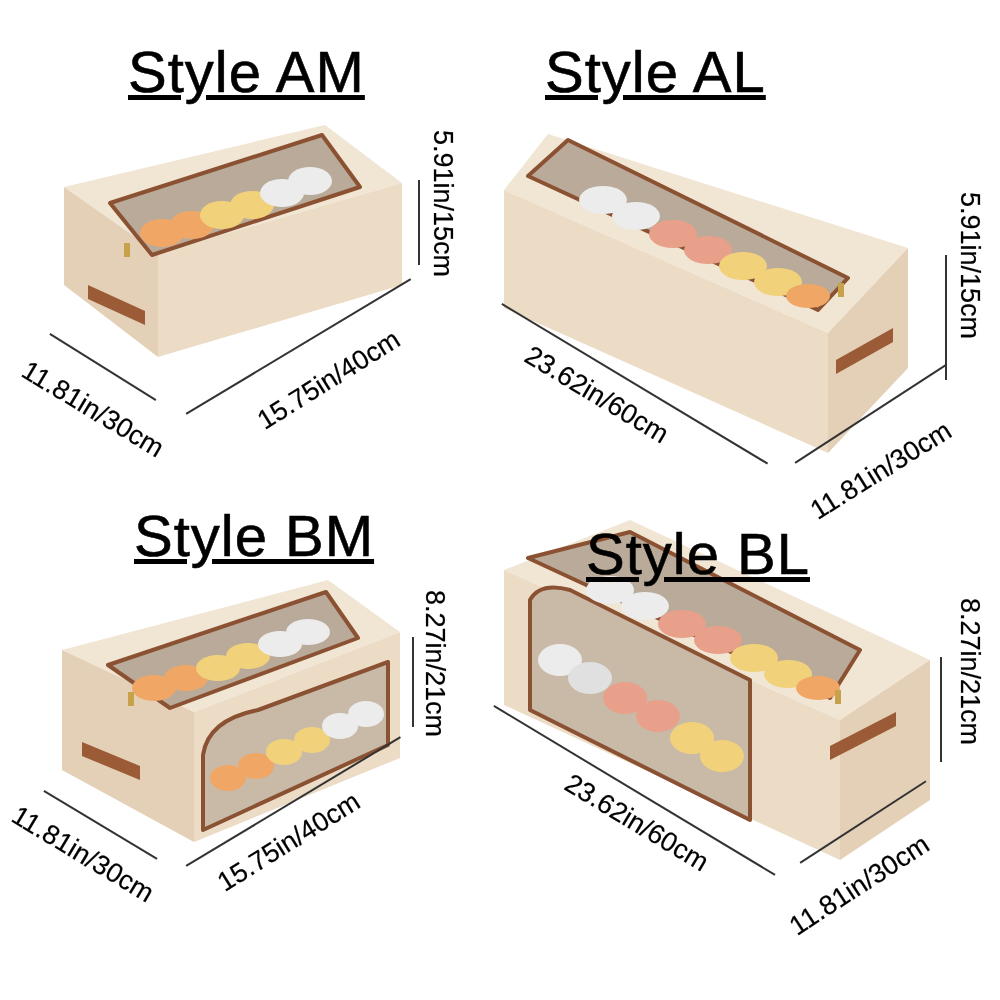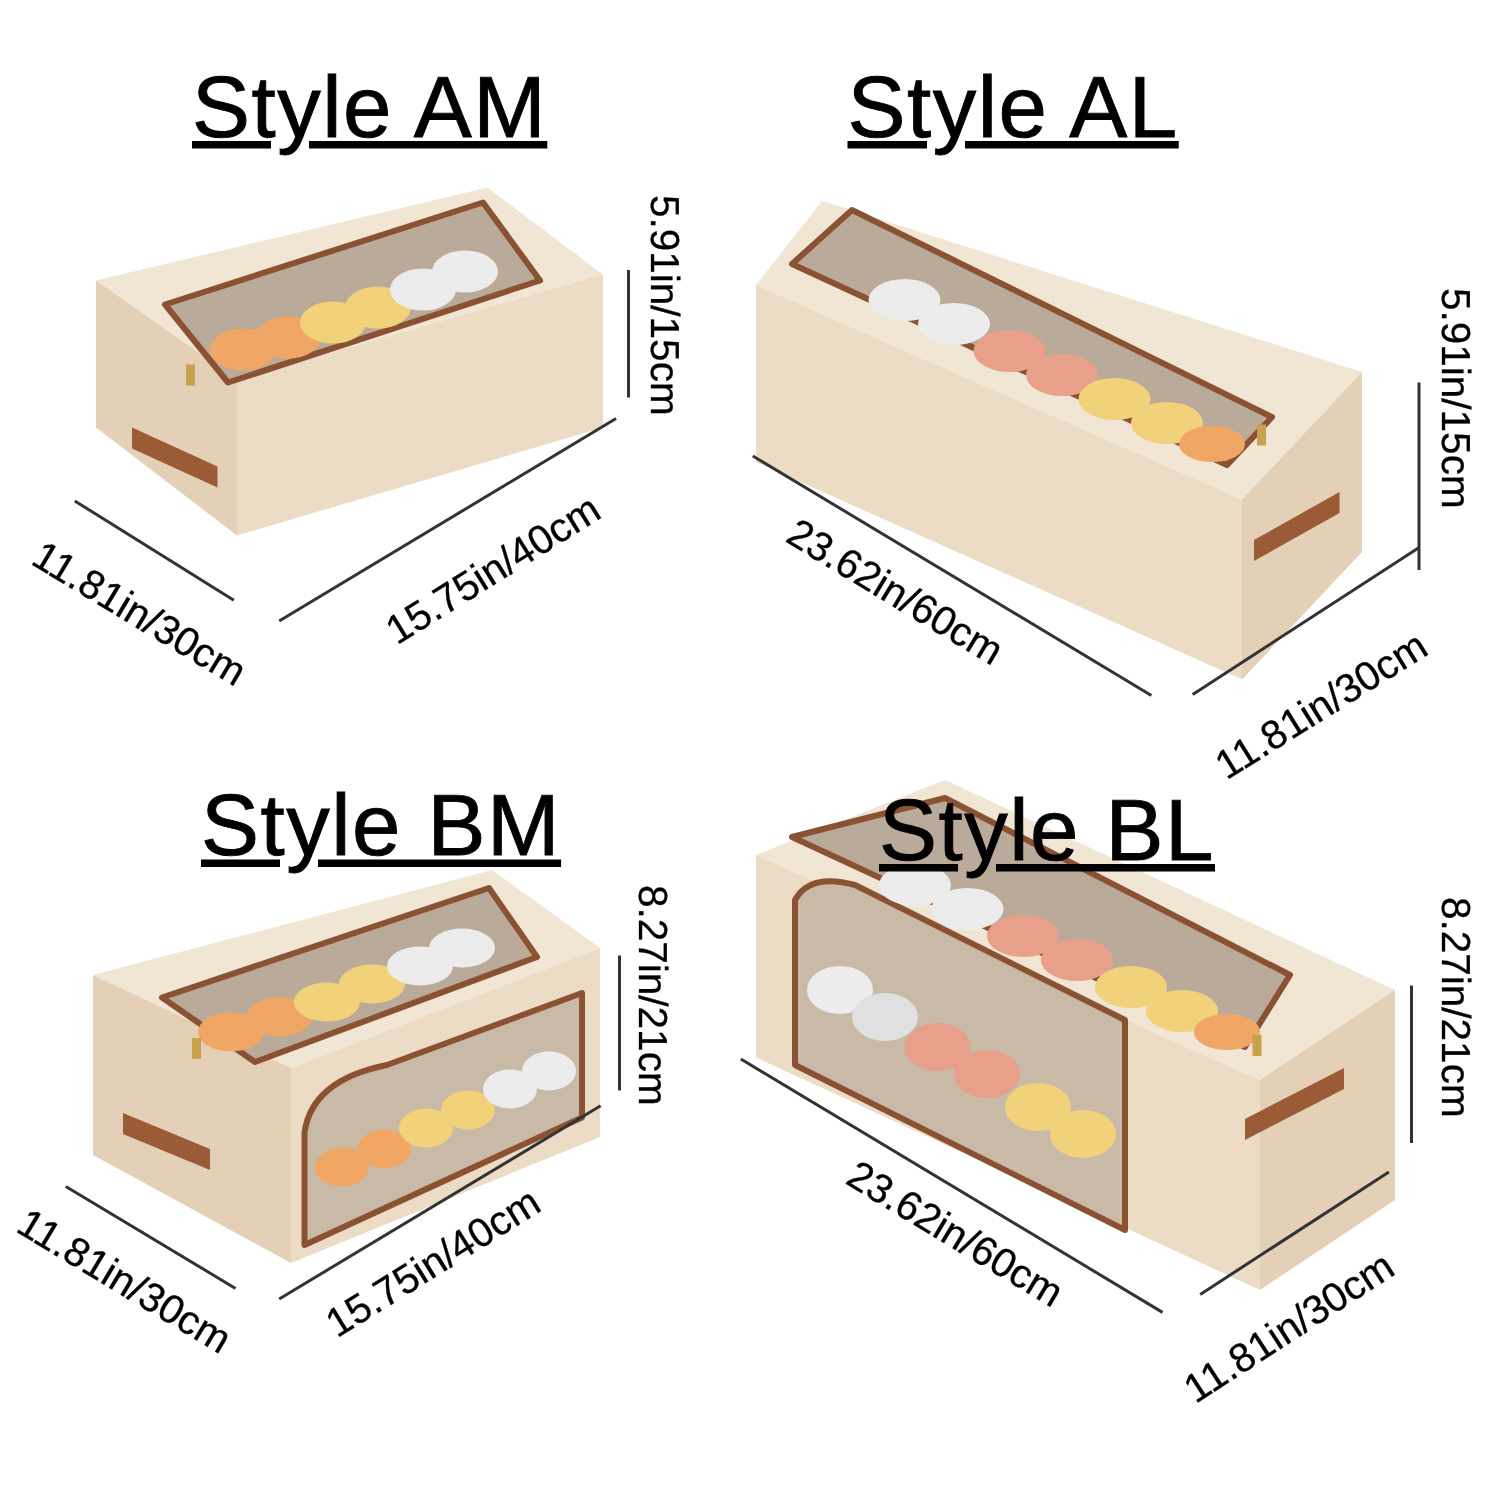--- a/index.html
+++ b/index.html
@@ -76,21 +76,21 @@
   <div class="dim" style="left:458px; top:130px; transform:rotate(90deg);">5.91in/15cm</div>
 
   <div class="line" style="left:50px; top:333px; width:125px; transform:rotate(32deg);"></div>
   <div class="dim" style="left:32px; top:355px; transform:rotate(31deg);">11.81in/30cm</div>
 
   <div class="line" style="left:186px; top:413px; width:262px; transform:rotate(-31deg);"></div>
   <div class="dim" style="left:252px; top:410px; transform:rotate(-32deg);">15.75in/40cm</div>
 </div>
 
 <div>
-  <div class="title" style="left:565px; top:38px;">Style AL</div>
+  <div class="title" style="left:545px; top:38px;">Style AL</div>
 
   <svg class="box-svg" style="left:498px; top:128px;" width="440" height="340" viewBox="0 0 440 340">
 
     <polygon points="6,62 50,6 410,120 330,205" fill="#f1e5d3"></polygon>
 
     <polygon points="6,62 330,205 330,325 6,180" fill="#ecdcc6"></polygon>
 
     <polygon points="330,205 410,120 410,240 330,325" fill="#e3d0b6"></polygon>
 
     <polygon points="30,48 70,12 350,150 320,182" fill="#b9aa9a" stroke="#8a5232" stroke-width="4" stroke-linejoin="round"></polygon>
@@ -113,21 +113,21 @@
   <div class="dim" style="left:985px; top:192px; transform:rotate(90deg);">5.91in/15cm</div>
 
   <div class="line" style="left:502px; top:303px; width:310px; transform:rotate(31deg);"></div>
   <div class="dim" style="left:535px; top:340px; transform:rotate(31deg);">23.62in/60cm</div>
 
   <div class="line" style="left:795px; top:462px; width:180px; transform:rotate(-33deg);"></div>
   <div class="dim" style="left:805px; top:500px; transform:rotate(-32deg);">11.81in/30cm</div>
 </div>
 
 <div>
-  <div class="title" style="left:134px; top:517px;">Style BM</div>
+  <div class="title" style="left:134px; top:502px;">Style BM</div>
 
   <svg class="box-svg" style="left:58px; top:580px;" width="360" height="270" viewBox="0 0 360 270">
 
     <polygon points="4,70 270,0 342,52 136,132" fill="#f1e5d3"></polygon>
 
     <polygon points="4,70 136,132 136,262 4,190" fill="#e3d0b6"></polygon>
 
     <polygon points="136,132 342,52 342,178 136,262" fill="#ecdcc6"></polygon>
 
     <polygon points="50,85 268,12 300,58 112,128" fill="#b9aa9a" stroke="#8a5232" stroke-width="4" stroke-linejoin="round"></polygon>

